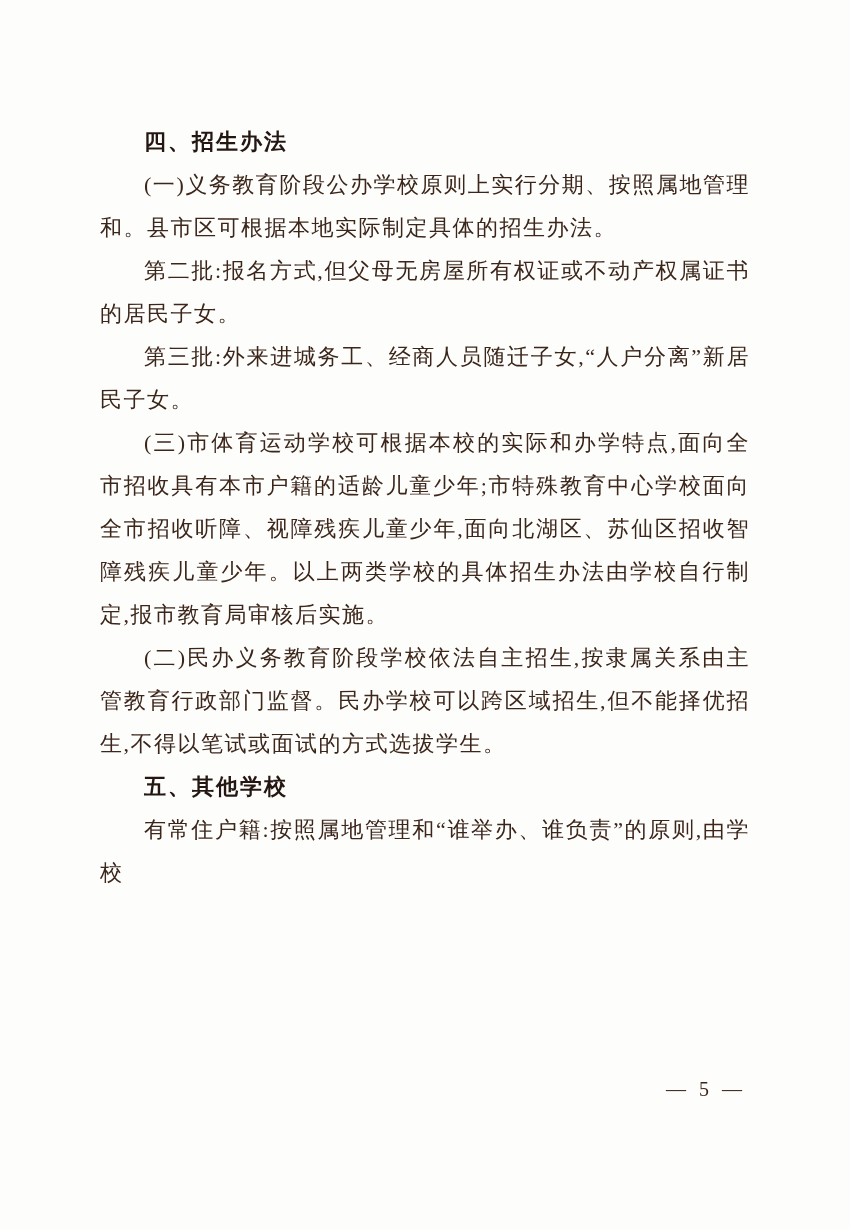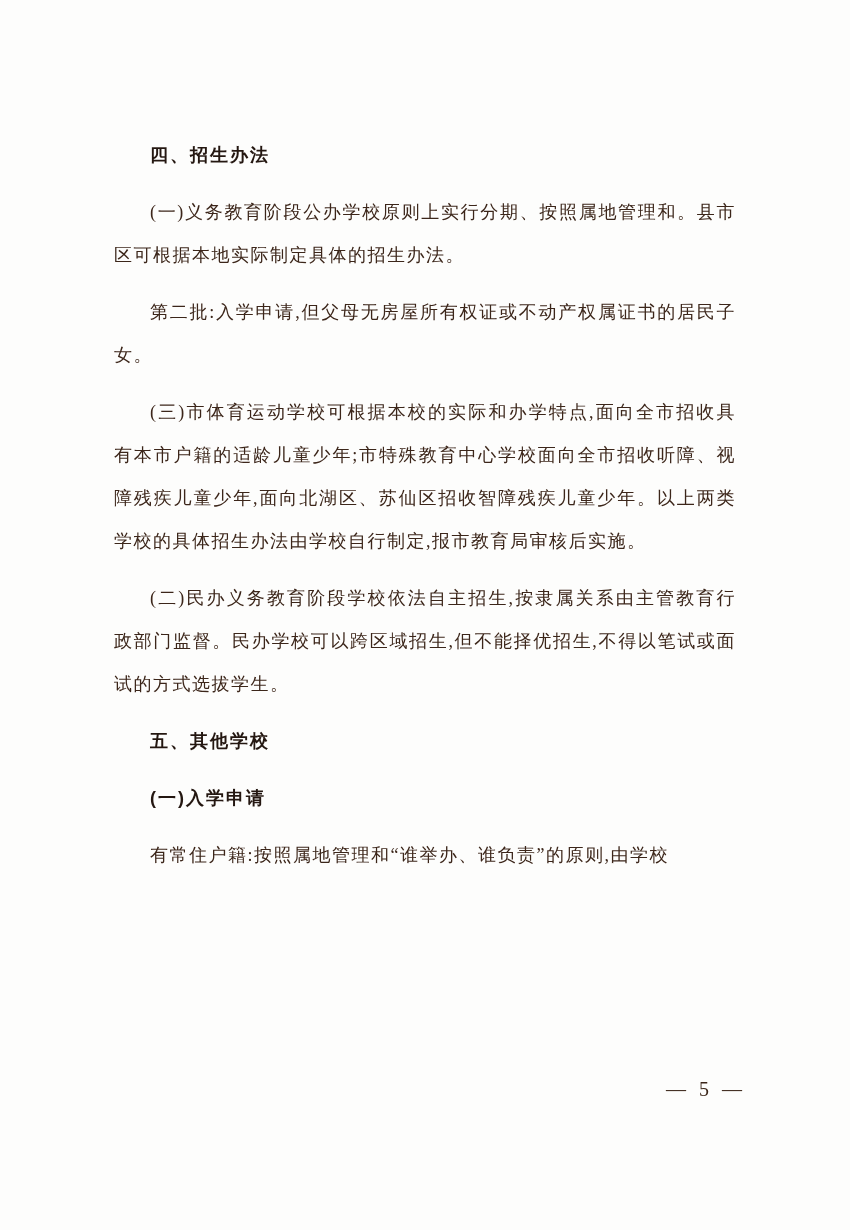--- a/index.html
+++ b/index.html
@@ -16,22 +16,22 @@
     overflow: hidden;
     font-family: "Liberation Serif", "DejaVu Serif", serif;
   }
   .doc-body {
     position: absolute;
     left: 100px;
     top: 120px;
     width: 650px;
   }
   .block {
-    margin: 14px;
-    font-size: 18px;
+    margin: 0;
+    font-size: 22px;
     line-height: 43px;
     letter-spacing: 1.5px;
     text-indent: 2em;
     text-align: justify;
     text-align-last: left;
     text-justify: inter-character;
     color: #3c261a;
   }
   .block.heading {
     font-family: "Liberation Sans", "DejaVu Sans", sans-serif;
@@ -50,21 +50,21 @@
     font-family: "Liberation Serif", "DejaVu Serif", serif;
   }
 </style>
 </head>
 <body>
 
 <div class="page">
   <main class="doc-body" id="doc-body">
       <p class="block heading">四、招生办法</p>
       <p class="block paragraph">(一)义务教育阶段公办学校原则上实行分期、按照属地管理和。县市区可根据本地实际制定具体的招生办法。</p>
-      <p class="block paragraph">第二批:入学申请,但父母无房屋所有权证或不动产权属证书的居民子女。</p>
+      <p class="block paragraph">第二批:报名方式,但父母无房屋所有权证或不动产权属证书的居民子女。</p>
+      <p class="block paragraph">第三批:外来进城务工、经商人员随迁子女,“人户分离”新居民子女。</p>
       <p class="block paragraph">(三)市体育运动学校可根据本校的实际和办学特点,面向全市招收具有本市户籍的适龄儿童少年;市特殊教育中心学校面向全市招收听障、视障残疾儿童少年,面向北湖区、苏仙区招收智障残疾儿童少年。以上两类学校的具体招生办法由学校自行制定,报市教育局审核后实施。</p>
       <p class="block paragraph">(二)民办义务教育阶段学校依法自主招生,按隶属关系由主管教育行政部门监督。民办学校可以跨区域招生,但不能择优招生,不得以笔试或面试的方式选拔学生。</p>
       <p class="block heading">五、其他学校</p>
-      <p class="block heading">(一)入学申请</p>
       <p class="block paragraph">有常住户籍:按照属地管理和“谁举办、谁负责”的原则,由学校</p>
     </main>
   <div class="page-number">— 5 —</div>
 </div>
 
 </body></html>

